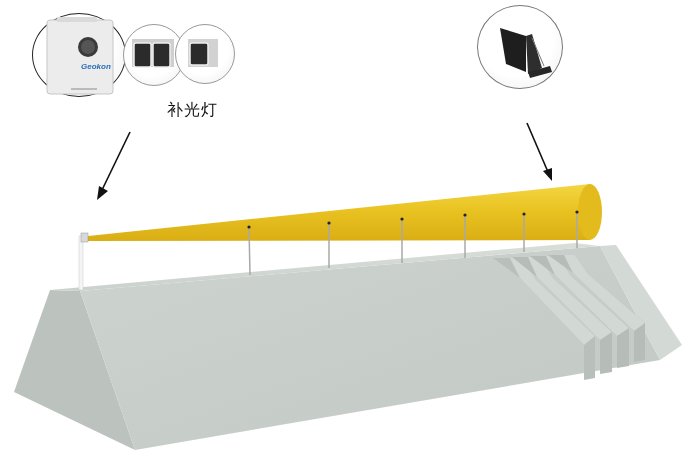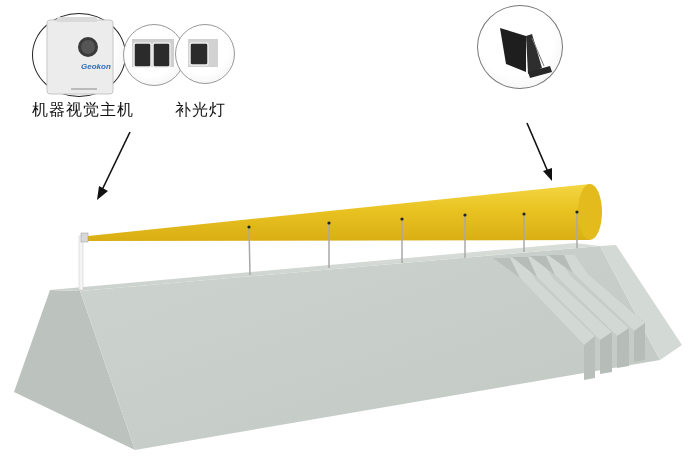--- a/index.html
+++ b/index.html
@@ -110,16 +110,15 @@
   </div>
   <div class="circle target" style="left:477px;top:5px;width:84px;height:82px;">
     <svg width="84" height="82" viewBox="0 0 84 82">
       <polygon points="22,22 48,30 48,66 28,58" fill="#1e1e1e"></polygon>
       <polygon points="48,30 54,28 64,62 50,68" fill="#2e2e2e"></polygon>
       <polygon points="50,66 72,60 74,66 52,72" fill="#262626"></polygon>
       <line x1="54" y1="32" x2="66" y2="60" stroke="#777" stroke-width="1"></line>
     </svg>
   </div>
 
-  <div class="label" style="left:32px;top:100px;">机器视觉主机</div>
-  <div class="label" style="left:175px;top:100px;">补光灯</div>
+  <div class="label" style="left:167px;top:100px;">补光灯</div>
 
 </div>
 
 </body></html>

